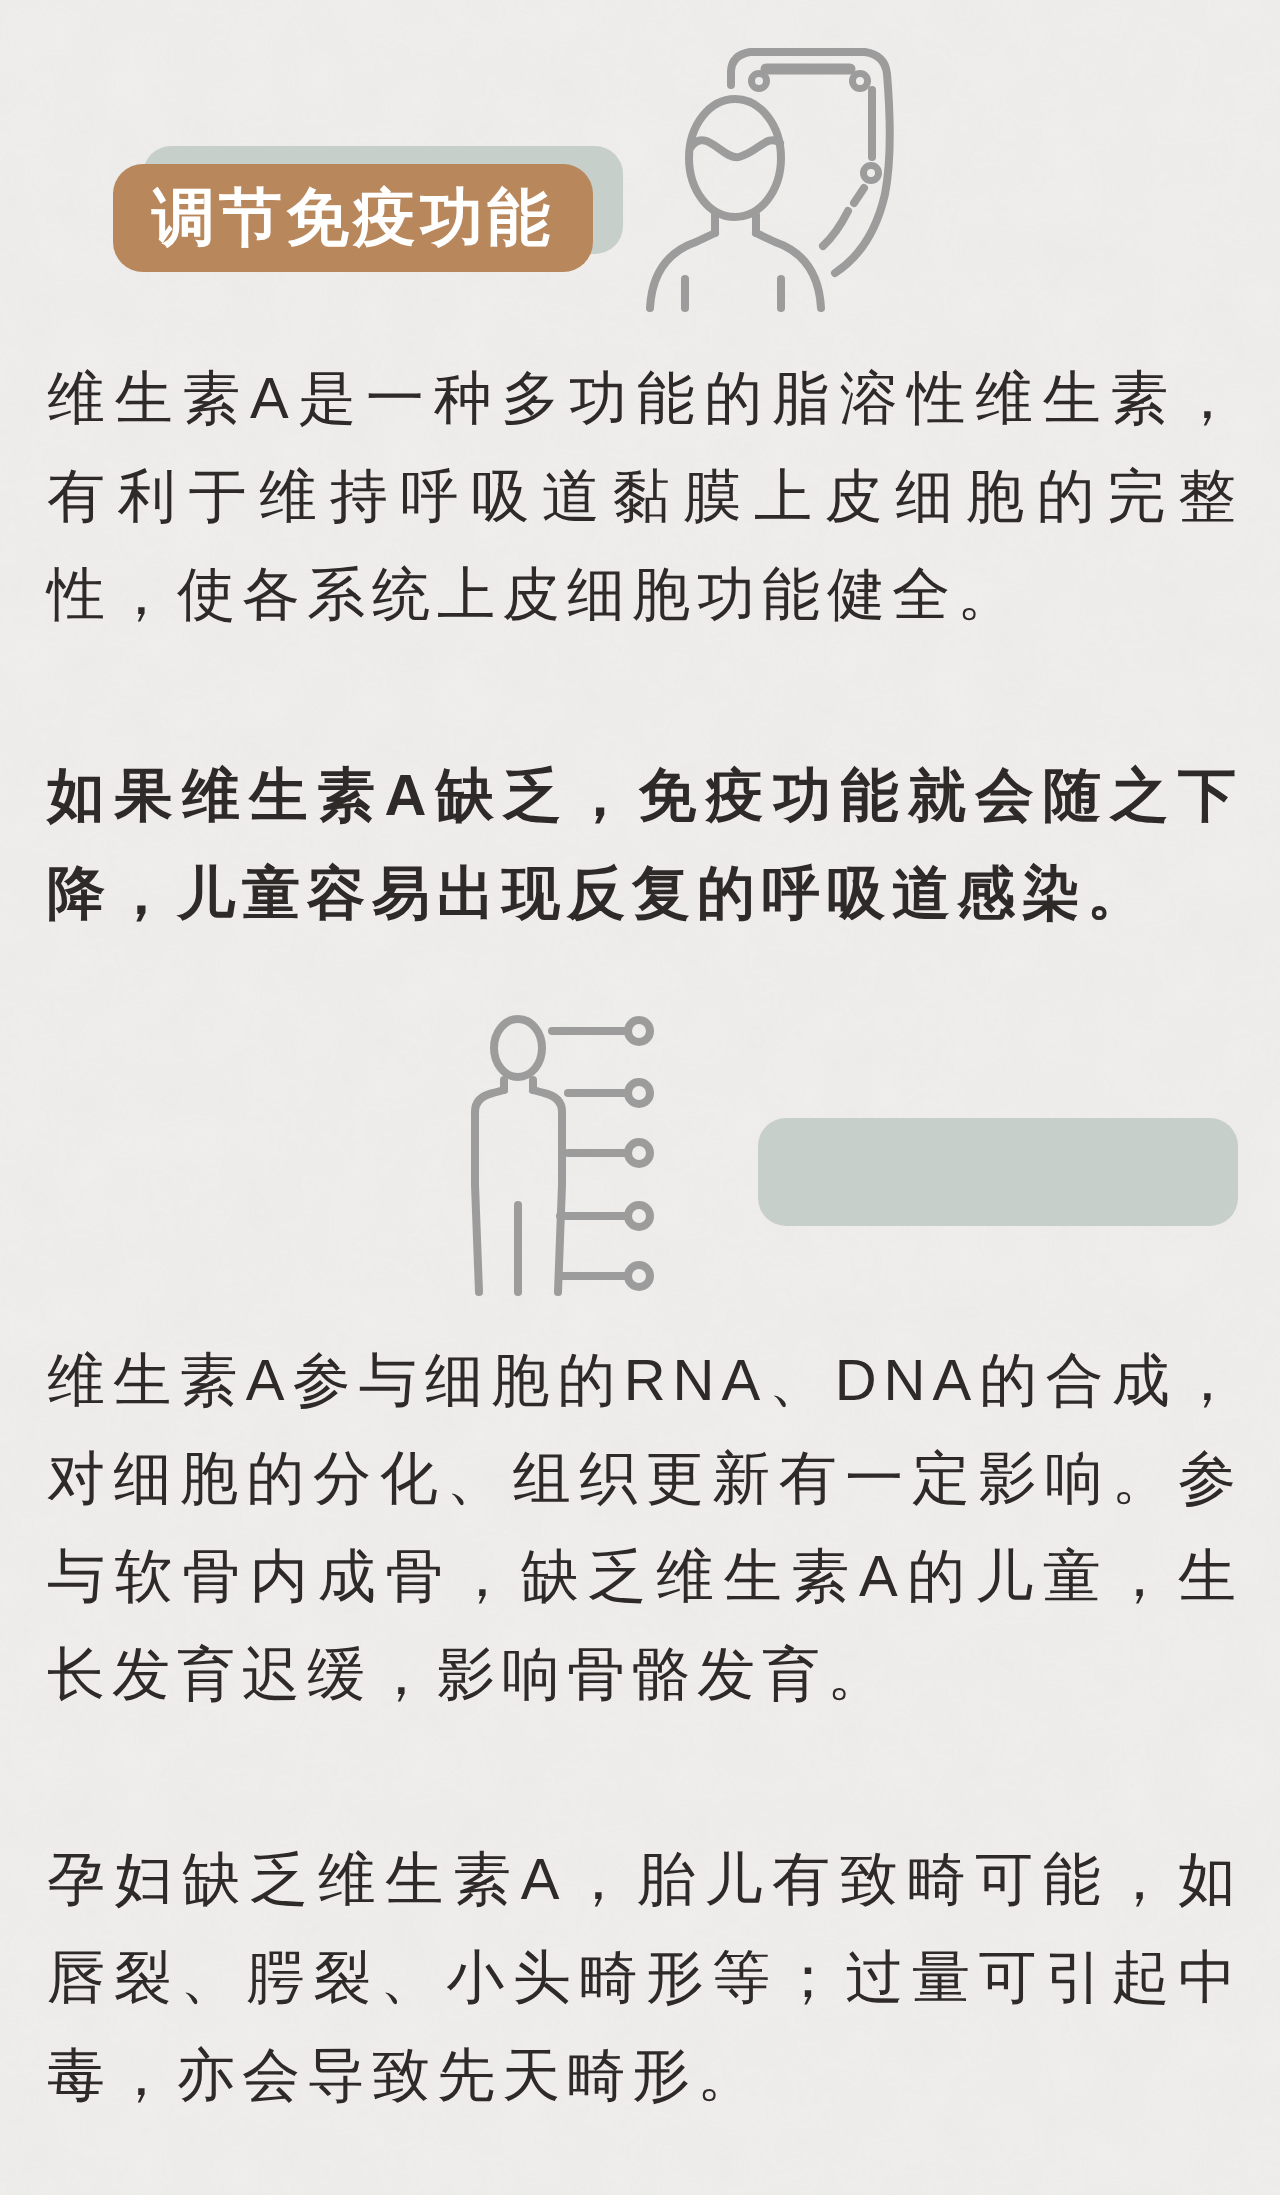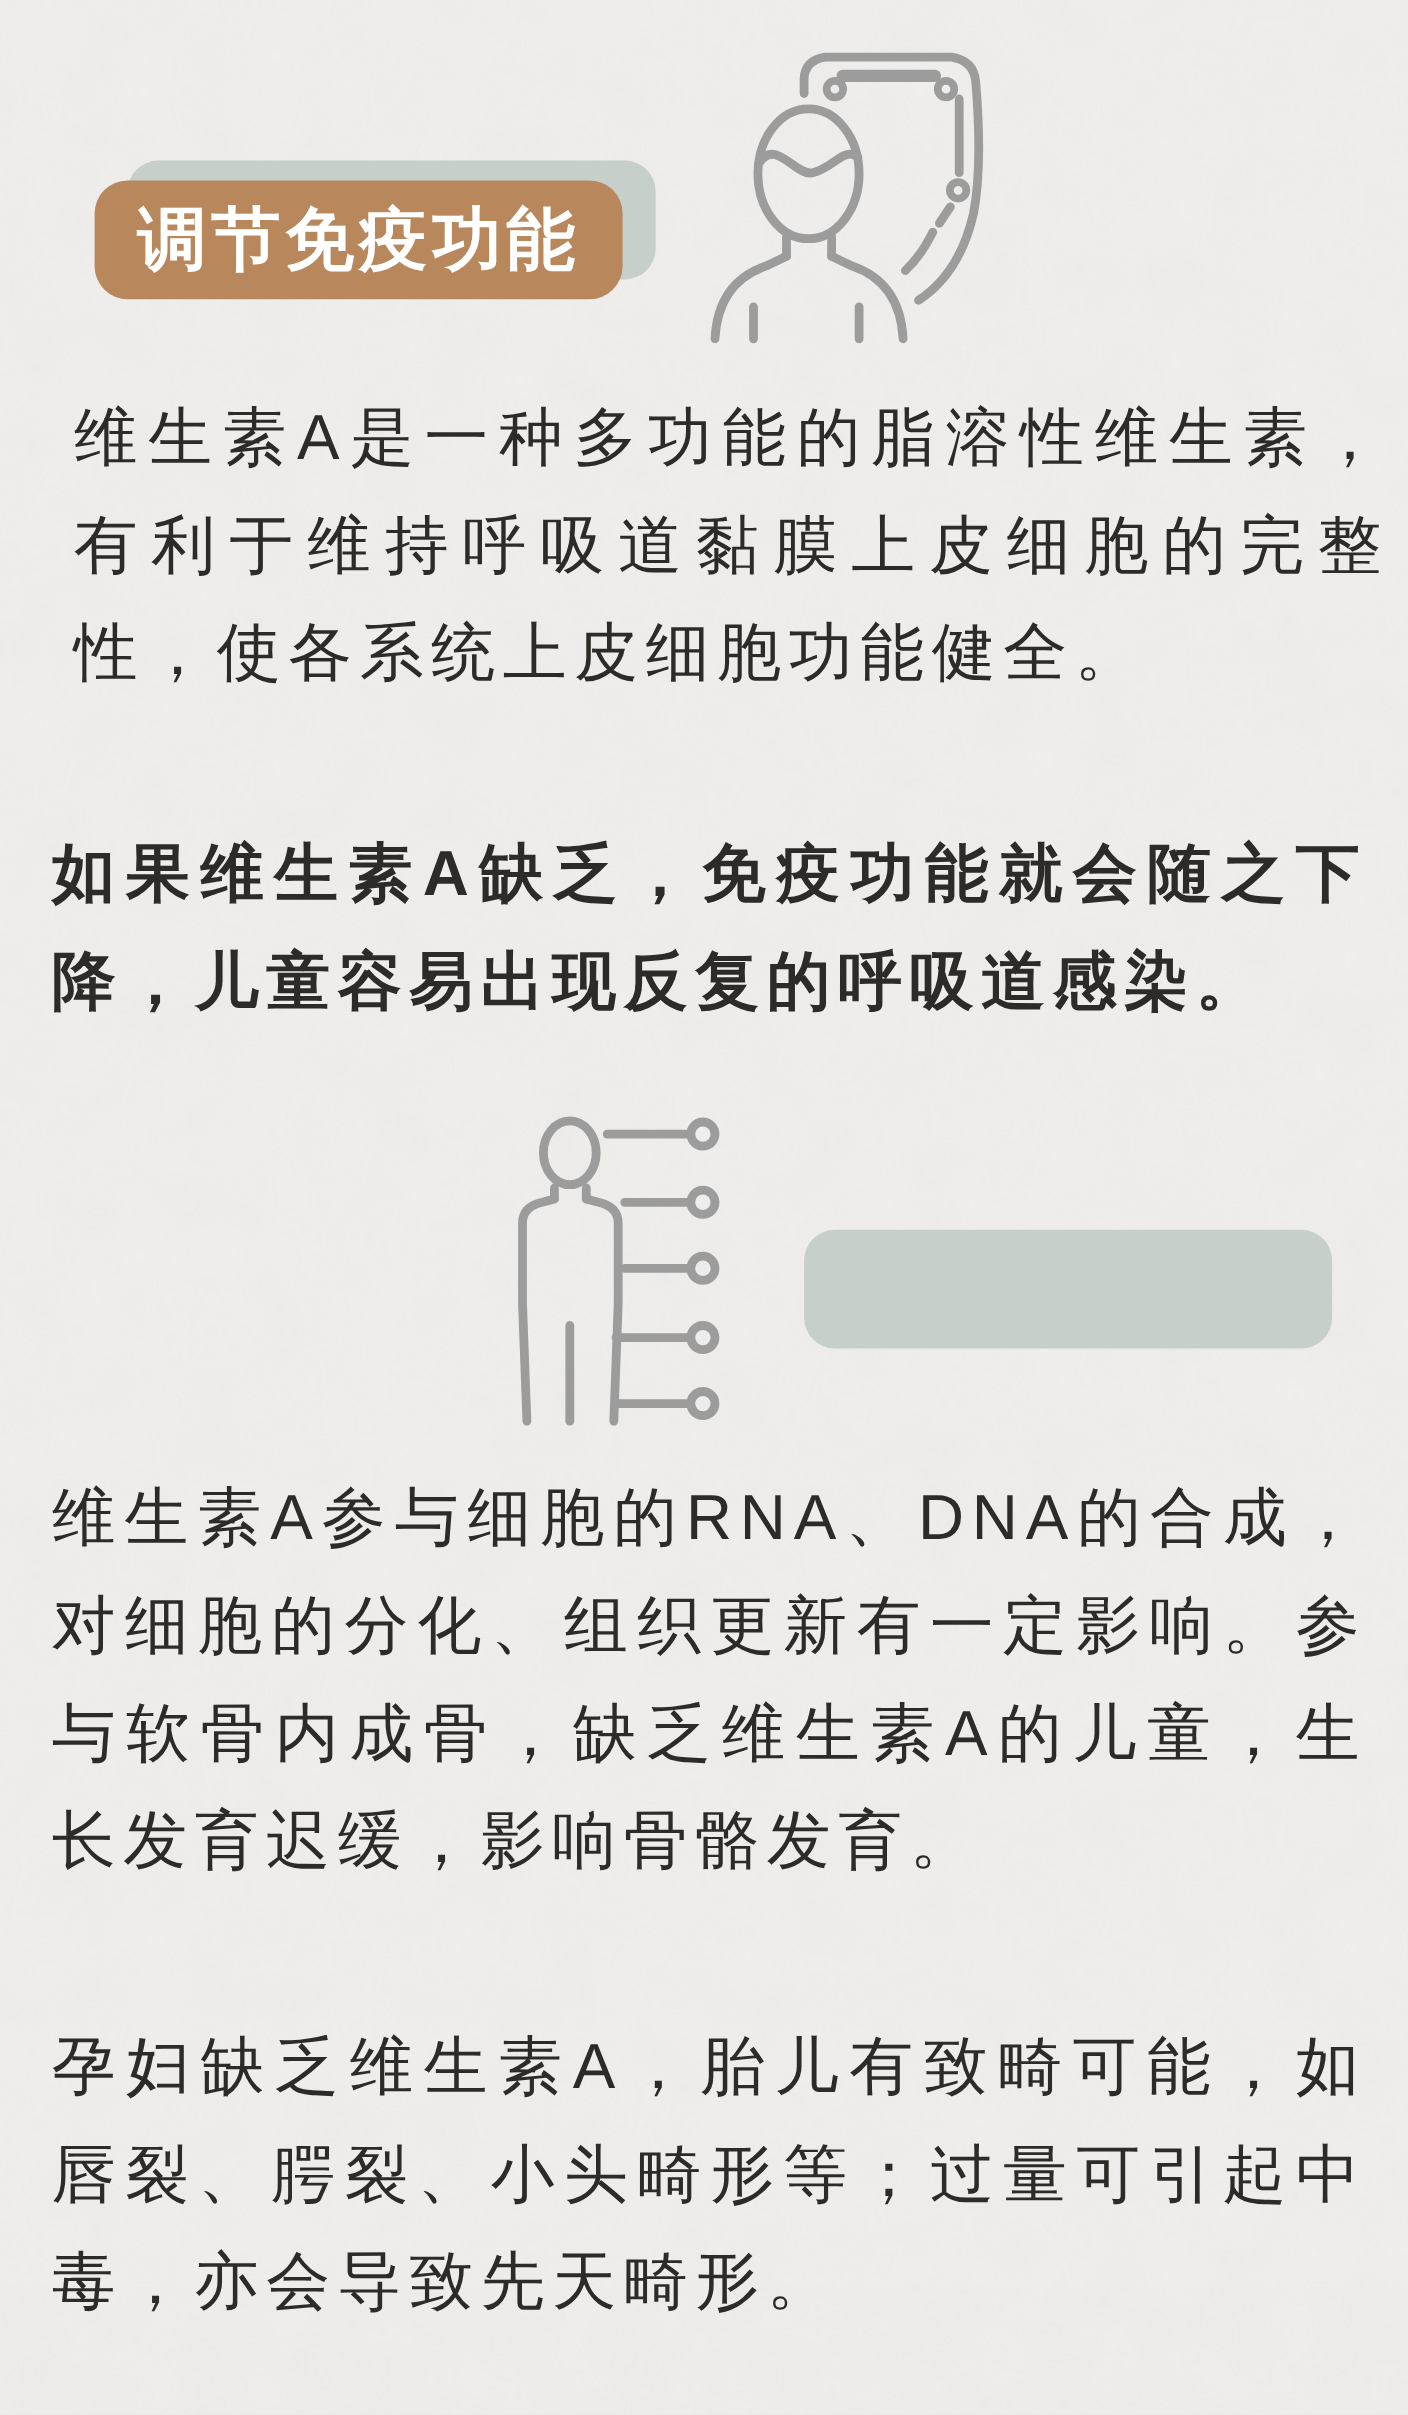--- a/index.html
+++ b/index.html
@@ -7,21 +7,21 @@
     position:relative;
     width:1280px;height:2195px;
     margin:0 auto;
     background:var(--paper,#f1f0ee);
     overflow:hidden;
     font-family:"Liberation Sans",sans-serif;
   }
   .texture{position:absolute;inset:0;width:100%;height:100%;pointer-events:none;z-index:1;}
 
   
-  .badge{position:absolute;width:512px;height:128px;z-index:2;}
+  .badge{position:absolute;width:512px;height:128px;z-index:2;margin-left:27px;}
   .badge .shadow{
     position:absolute;left:30px;top:0;
     width:480px;height:108px;border-radius:28px;
     background:var(--badge-shadow,#c6cfca);
   }
   .badge .face{
     position:absolute;left:0;top:18px;
     width:480px;height:108px;border-radius:30px;
     background:var(--badge-bg,#b8875c);
     display:flex;align-items:center;justify-content:center;
@@ -35,21 +35,21 @@
   #badge-growth{left:701px;top:1118px;}
 
   
   .para{
     position:absolute;left:47px;width:1196px;margin:0;
     font-size:58px;line-height:98px;letter-spacing:7px;
     color:var(--ink,#2e2a27);
     text-align:justify;
     z-index:2;
   }
-  #para-1{top:349px;margin-left:20px;}
+  #para-1{top:349px;}
   #para-2{top:746px;font-weight:bold;}
   #para-3{top:1331px;}
   #para-4{top:1830px;}
 
   
   .lineart{position:absolute;z-index:2;}
   #icon-immune{left:638px;top:30px;}
   #icon-growth{left:455px;top:1000px;}
   .lineart *{stroke:var(--icon,#9c9c9c);fill:none;stroke-linecap:round;stroke-linejoin:round;}
 </style>

